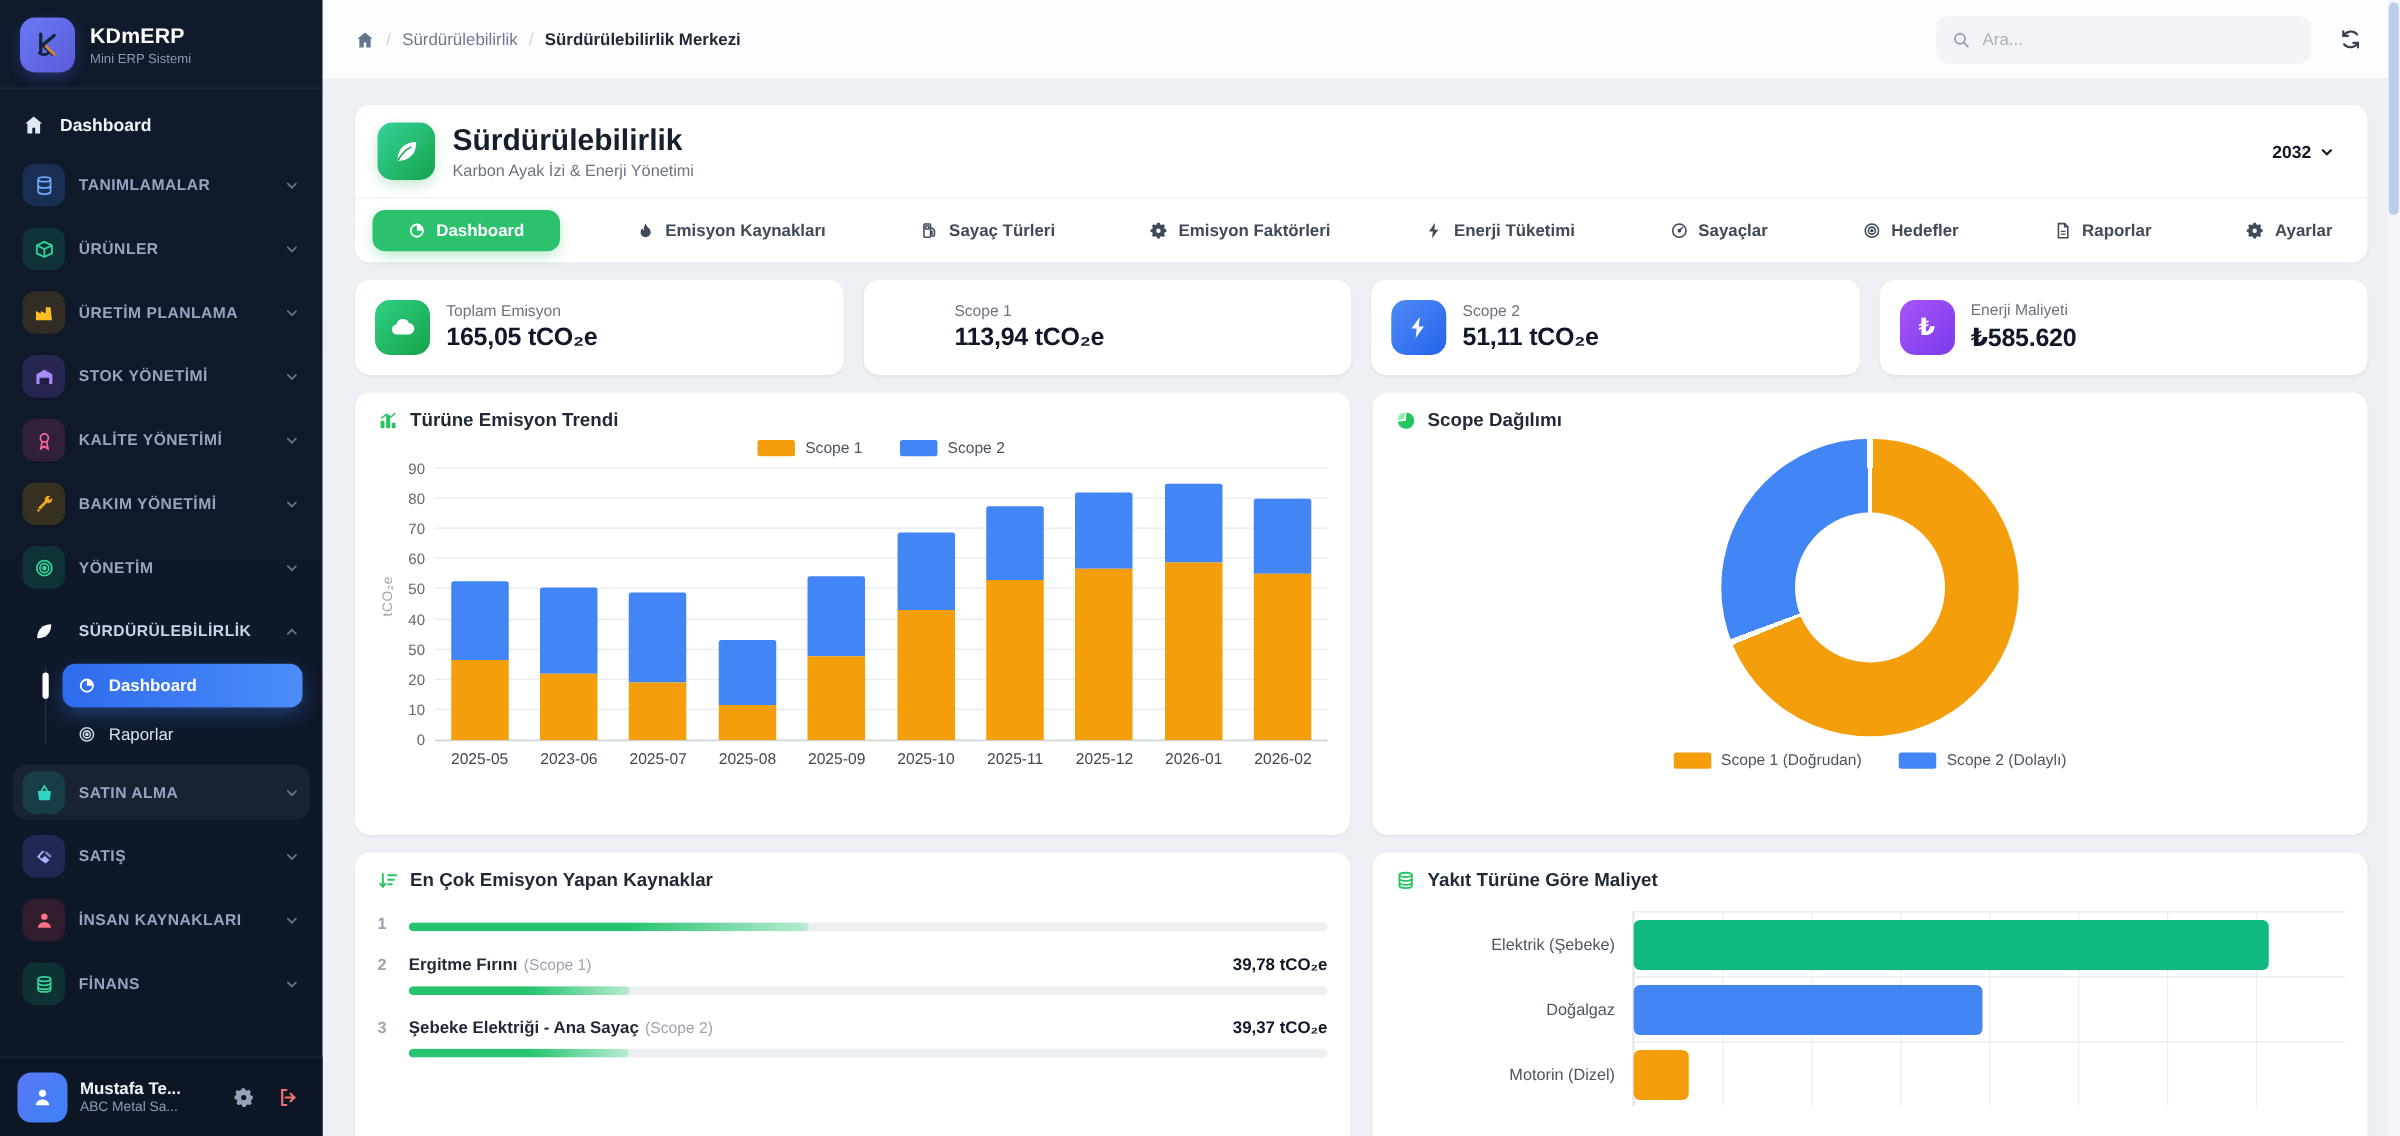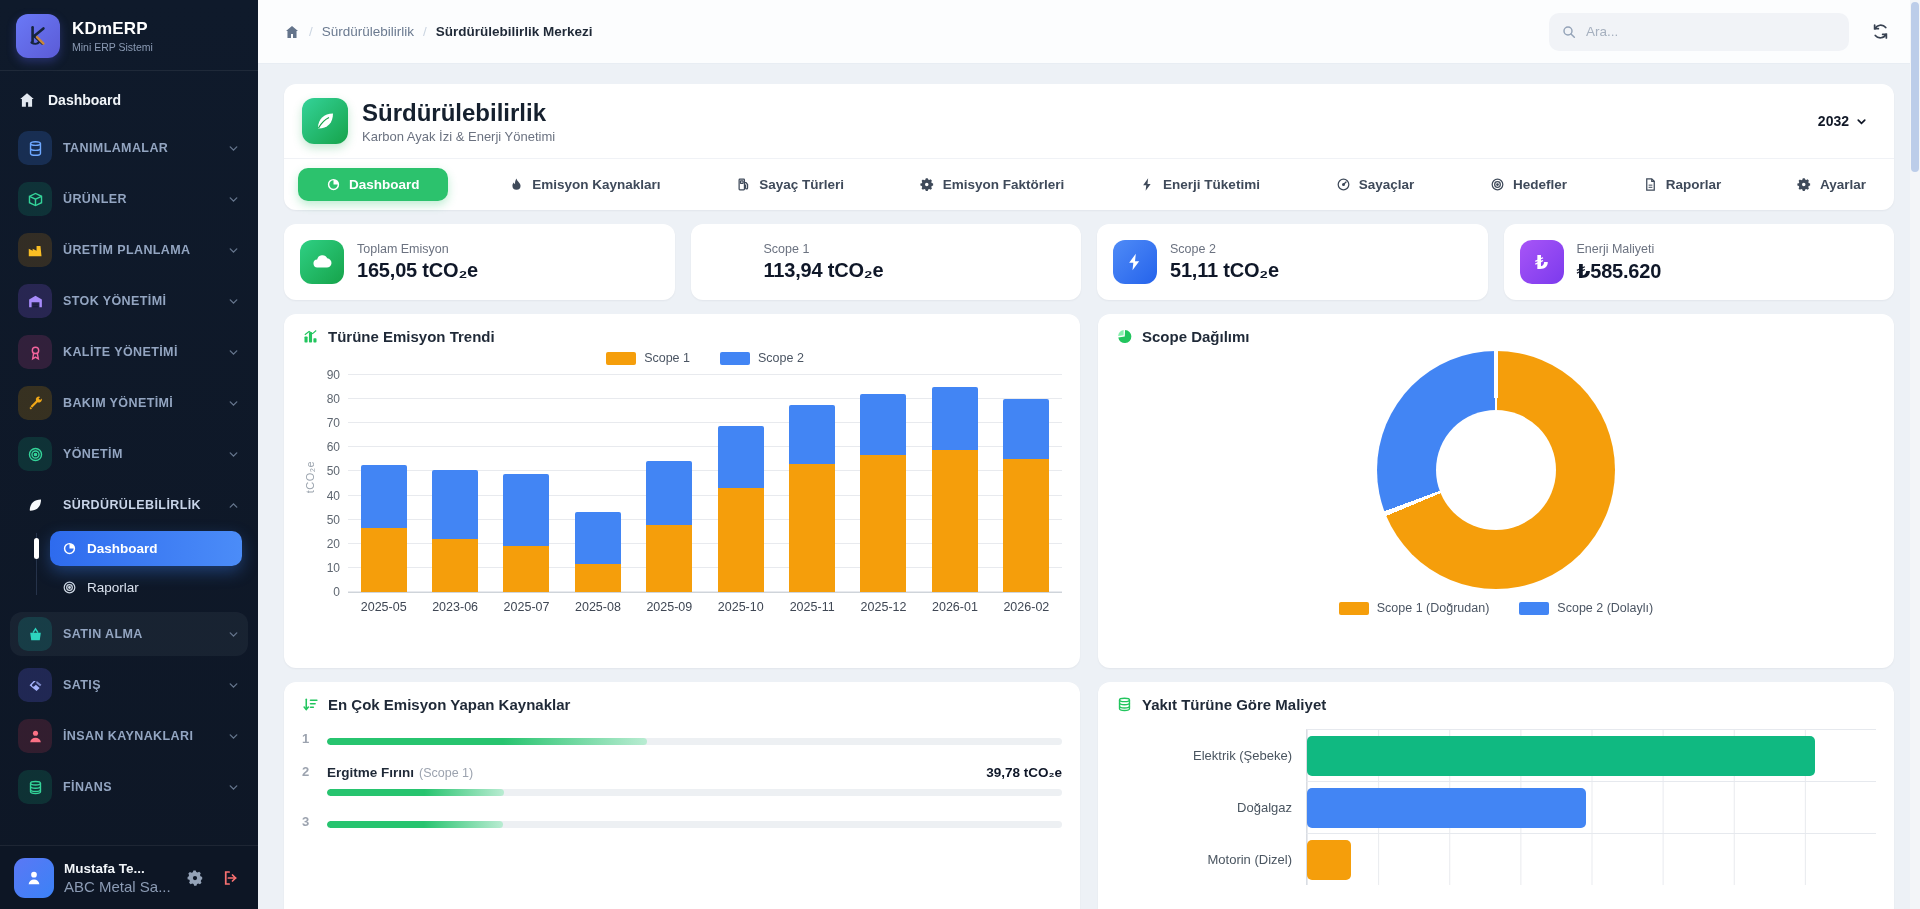--- a/index.html
+++ b/index.html
@@ -33,21 +33,21 @@
 .chev.up svg{transform:rotate(180deg)}
 .submenu{position:relative;margin:2px 0 2px 26px;padding-left:14px}
 .submenu:before{content:"";position:absolute;left:0;top:2px;bottom:10px;width:1px;background:#26334a}
 .sub-item{display:flex;align-items:center;gap:10px;padding:10px 12px;margin:4px 6px 4px 0;border-radius:10px;font-size:13.5px;color:#dbe3ef;cursor:pointer}
 .sub-item.active{background:linear-gradient(90deg,#2e6bee,#4b8cf8);color:#fff;font-weight:600;position:relative;box-shadow:0 6px 16px rgba(59,130,246,.35)}
 .sub-item.active:before{content:"";position:absolute;left:-16px;top:7px;bottom:7px;width:5px;border-radius:4px;background:#fff}
 .s-footer{position:absolute;left:0;right:0;bottom:0;height:64px;border-top:1px solid rgba(255,255,255,.07);display:flex;align-items:center;gap:10px;padding:0 14px;background:#0d1625}
 .avatar{width:40px;height:40px;border-radius:11px;background:linear-gradient(135deg,#5a78f5,#3b82f6);display:flex;align-items:center;justify-content:center;flex:none}
 .u-meta{flex:1;min-width:0}
 .u-name{font-size:13.5px;font-weight:800;color:#f1f5f9;white-space:nowrap}
-.u-company{font-size:15px;color:#8b9bb4;margin-top:2px;white-space:nowrap}
+.u-company{font-size:11px;color:#8b9bb4;margin-top:2px;white-space:nowrap}
 .f-ico{color:#94a3b8;cursor:pointer;padding:4px}
 
 .topbar{position:absolute;left:258px;right:0;top:0;height:64px;background:#fcfdfe;border-bottom:1px solid #e8edf3;display:flex;align-items:center;justify-content:space-between;padding:0 26px;z-index:20}
 .breadcrumb{display:flex;align-items:center;gap:9px;font-size:13.5px}
 .bc-home{color:#64748b;cursor:pointer}
 .bc-sep{color:#cbd5e1}
 .bc-link{color:#6b7a90;cursor:pointer}
 .bc-current{color:#1f2937;font-weight:700}
 .tb-right{display:flex;align-items:center;gap:18px}
 .searchbox{display:flex;align-items:center;gap:9px;background:#f1f3f7;border-radius:10px;height:38px;width:300px;padding:0 12px;color:#94a3b8}
@@ -718,20 +718,24 @@
           </div>
           <div class="strack">
               <div class="sfill" style="width: 24.1%;"></div>
             </div>
         </div>
       </div>
 
       <div class="srow">
         <div class="rank">3</div>
         <div class="sbody">
+          <div class="sline">
+            <div><span class="sname">Şebeke Elektriği - Ana Sayaç</span><span class="sscope">(Scope 2)</span></div>
+            <div class="sval">39,37 tCO₂e</div>
+          </div>
           <div class="strack">
               <div class="sfill" style="width: 23.9%;"></div>
             </div>
         </div>
       </div>
     </div>
 
     <div class="card bottom-card">
       <div class="c-title">
         <span>

